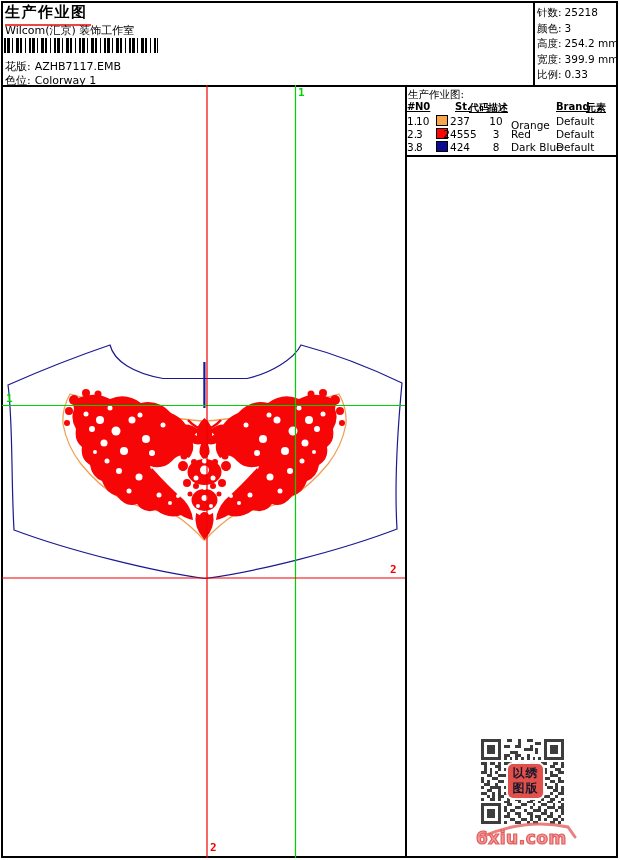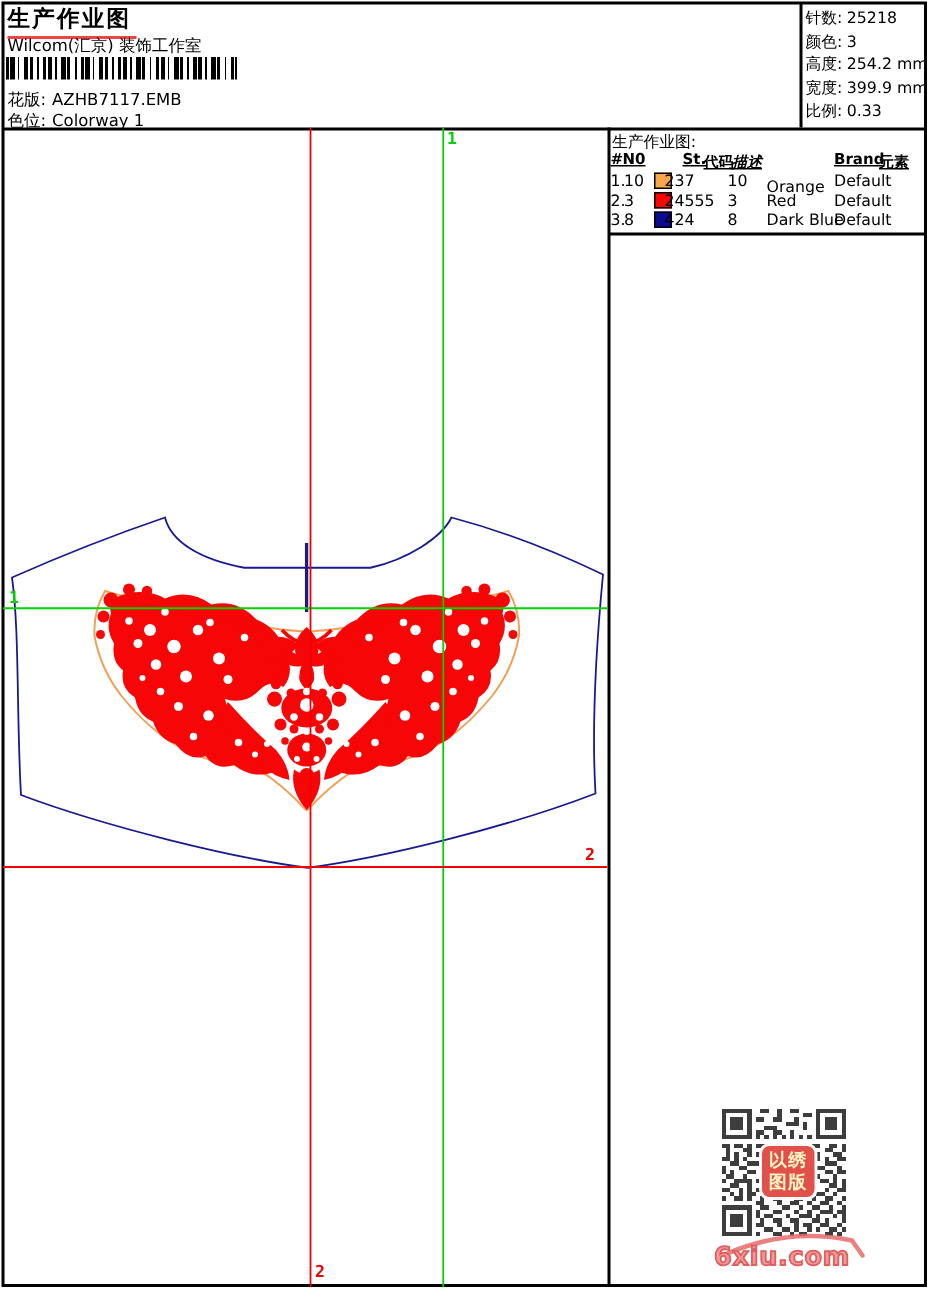--- a/index.html
+++ b/index.html
@@ -20,30 +20,30 @@
   .meta-line { font-size:11px; white-space:nowrap; }
   .meta-line .lab { margin-right:4px; }
 
   .summary { left:537px; top:5px; display:flex; flex-direction:column; }
   .summary .row { font-size:10.5px; line-height:15.5px; white-space:nowrap; }
   .summary .lab { margin-right:3px; }
 
   .tbl-title { left:408px; top:88px; font-size:10.5px; }
   .th { font-size:10px; font-weight:bold; text-decoration:underline; top:101px; white-space:nowrap; }
   .td { font-size:10.5px; white-space:nowrap; }
-  .num { text-align:left; }
+  .num { text-align:center; }
   .swatch { width:12px; height:11px; border:1px solid #000; }
 
   .axis-label { font-family:"DejaVu Sans Mono", monospace; font-size:11px; font-weight:bold; line-height:10px; }
 
   .qr { left:481px; top:739px; width:83px; height:85px; }
   .stamp { left:508px; top:764px; width:35px; height:34px; background:#e2504c; border-radius:5px;
            box-shadow:0 0 0 2px rgba(255,255,255,.95); display:flex; flex-direction:column;
            justify-content:space-evenly; align-items:center; }
-  .stamp div { color:#fef9c3; font-size:12px; font-weight:bold; line-height:13px; letter-spacing:1px; }
+  .stamp div { color:#0f172a; font-size:12px; font-weight:bold; line-height:13px; letter-spacing:1px; }
   .wm-text { left:476px; top:828px; font-size:17px; font-weight:bold; letter-spacing:0.5px;
              color:#f29a9a; -webkit-text-stroke:1.2px #e05e5e; }
   .wm-swoosh { left:476px; top:818px; }
 </style>
 </head>
 <body>
 
 <div class="abs frame"></div>
 <div class="abs hline" style="left:2px; top:85px; width:616px;"></div>
 <div class="abs vline" style="left:533px; top:2px; height:83px;"></div>
@@ -66,21 +66,21 @@
   <div class="row"><span class="lab">高度:</span><span>254.2 mm</span></div>
   <div class="row"><span class="lab">宽度:</span><span>399.9 mm</span></div>
   <div class="row"><span class="lab">比例:</span><span>0.33</span></div>
 </div>
 
 <div class="abs tbl-title">生产作业图:</div>
 <div class="abs th" style="left:407px;">#</div>
 <div class="abs th" style="left:415px;">N0</div>
 <div class="abs th" style="left:455px;">St.</div>
 <div class="abs th" style="left:469px;text-align:right;">代码</div>
-<div class="abs th" style="left:488px;font-style:italic;">描述</div>
+<div class="abs th" style="left:488px;">描述</div>
 <div class="abs th" style="left:556px;">Brand</div>
 <div class="abs th" style="left:586px;">元素</div>
 
 <div>
   <div class="abs td" style="left:407px; top:115px;">1.</div>
   <div class="abs td" style="left:416px; top:115px;">10</div>
   <div class="abs swatch" style="left: 436px; top: 115px; background-color: rgb(247, 166, 76);"></div>
   <div class="abs td num" style="left:443px; top:115px; width:34px;">237</div>
   <div class="abs td num" style="left:485px; top:115px; width:22px;">10</div>
   <div class="abs td" style="left:511px; top:119px;">Orange</div>

